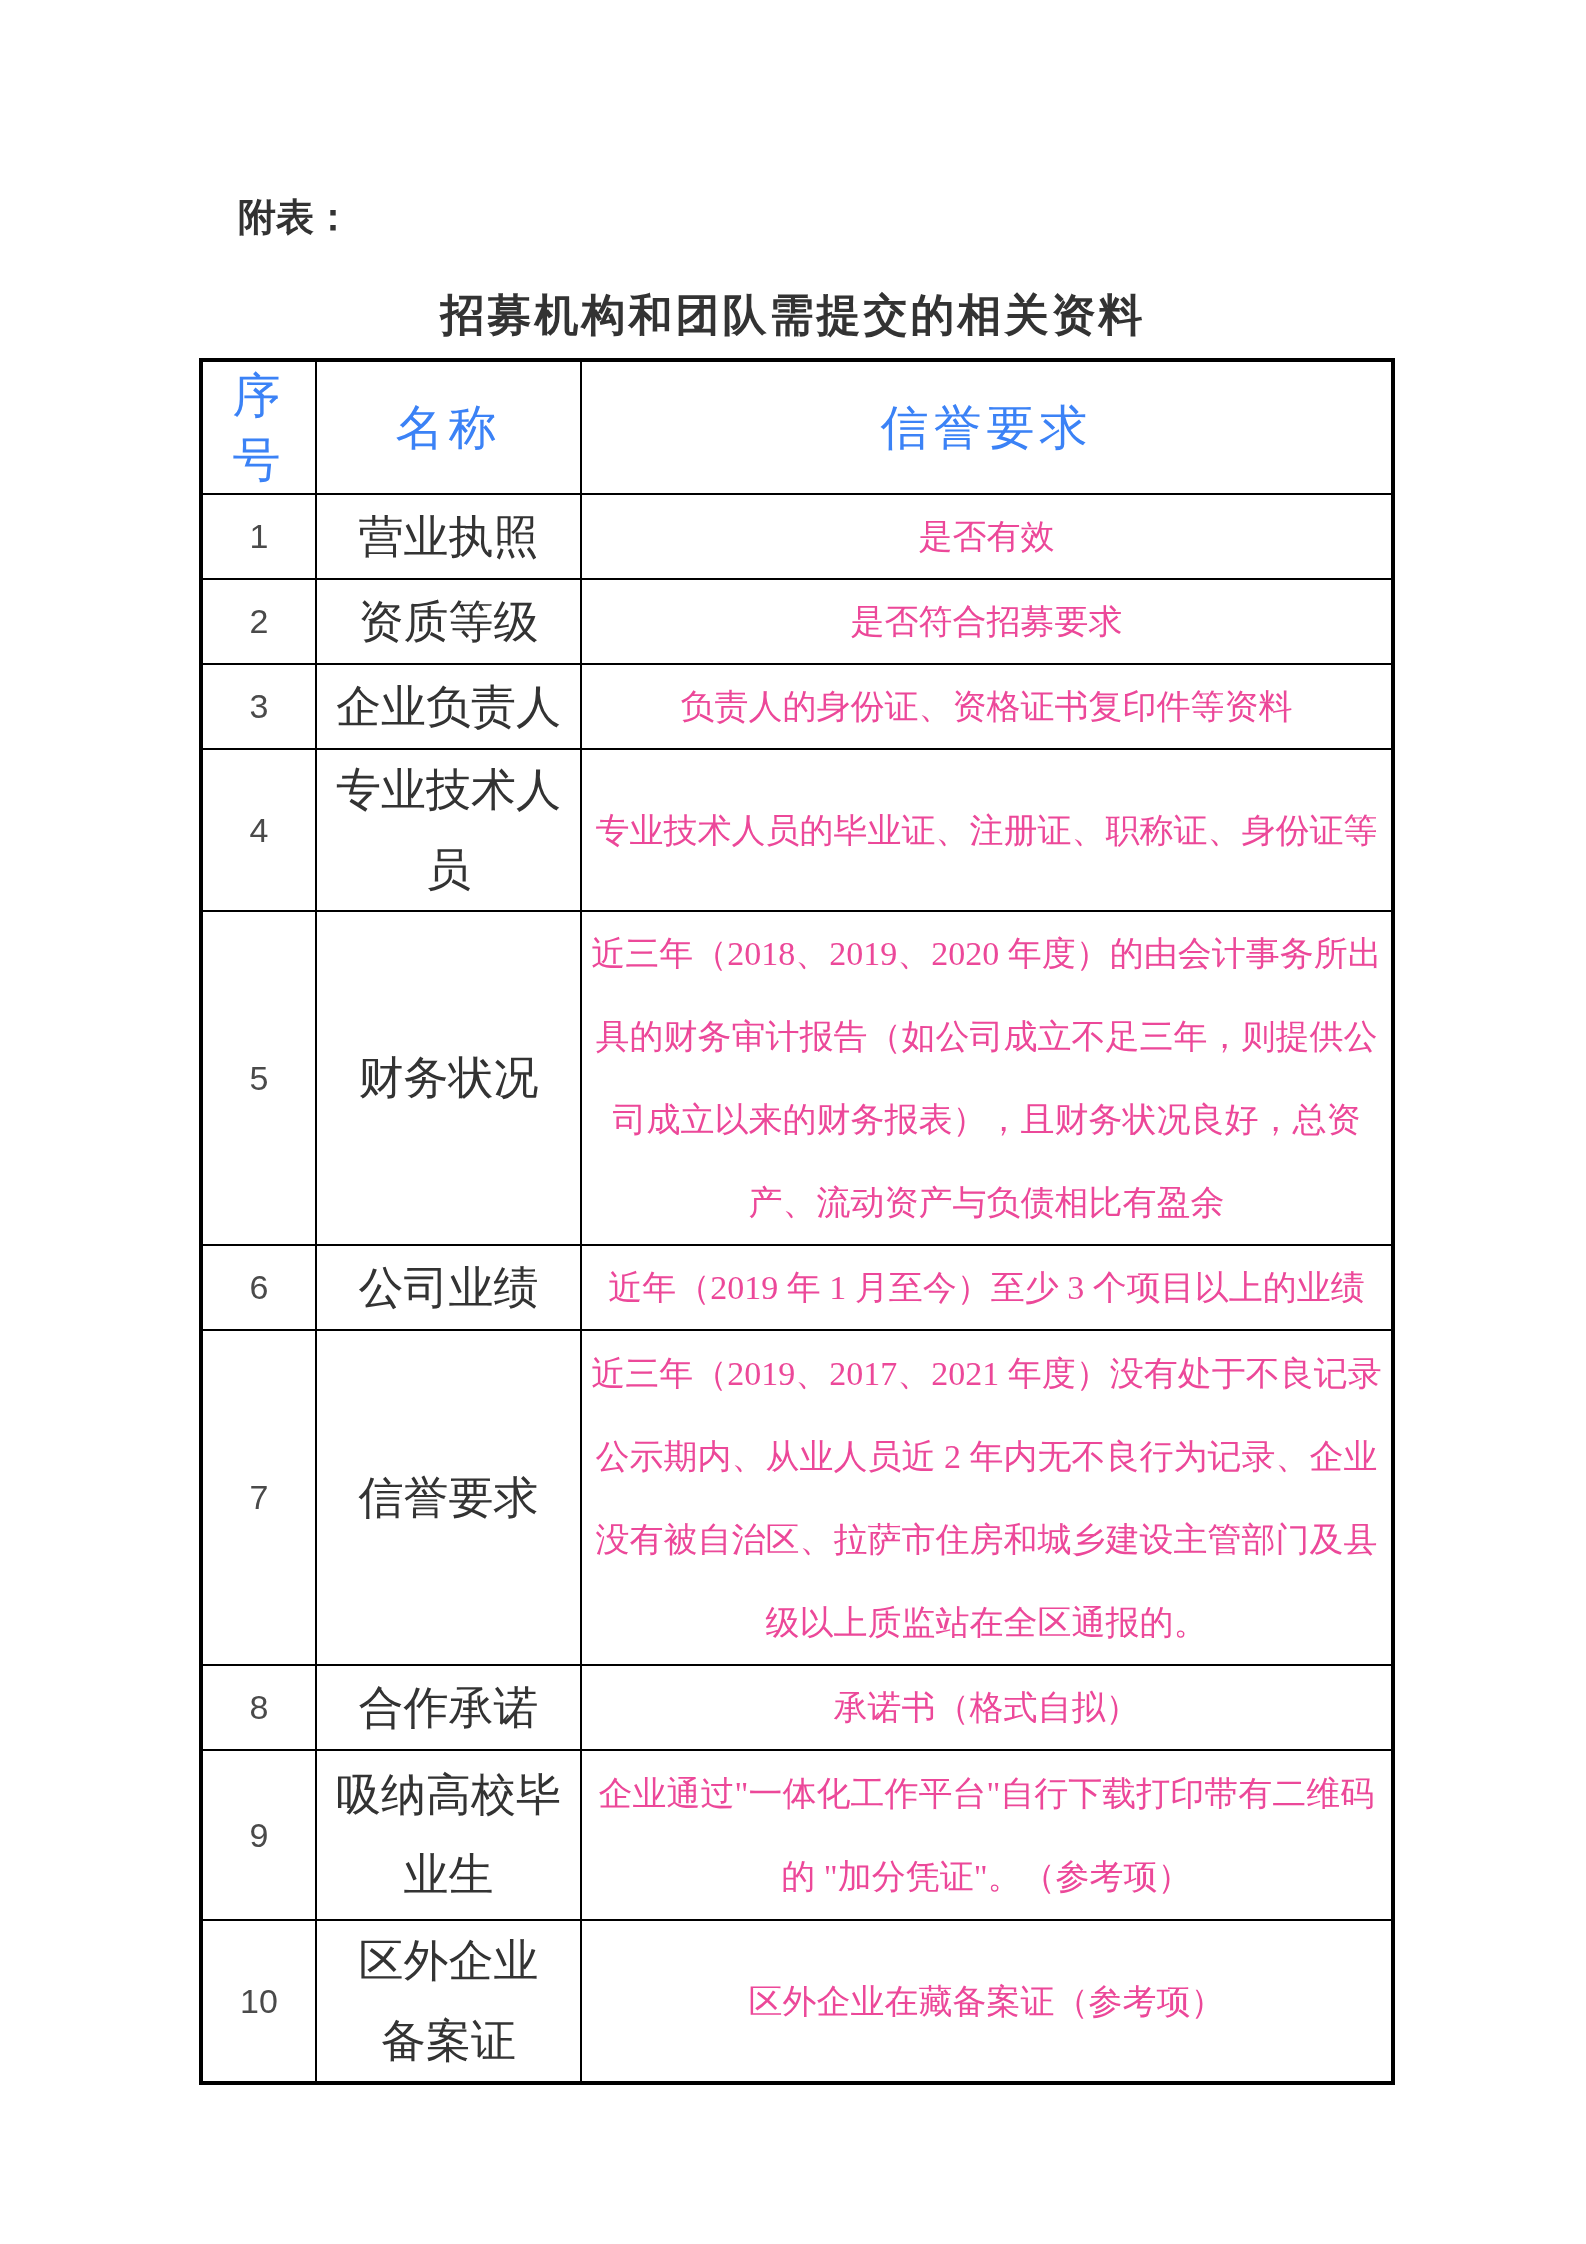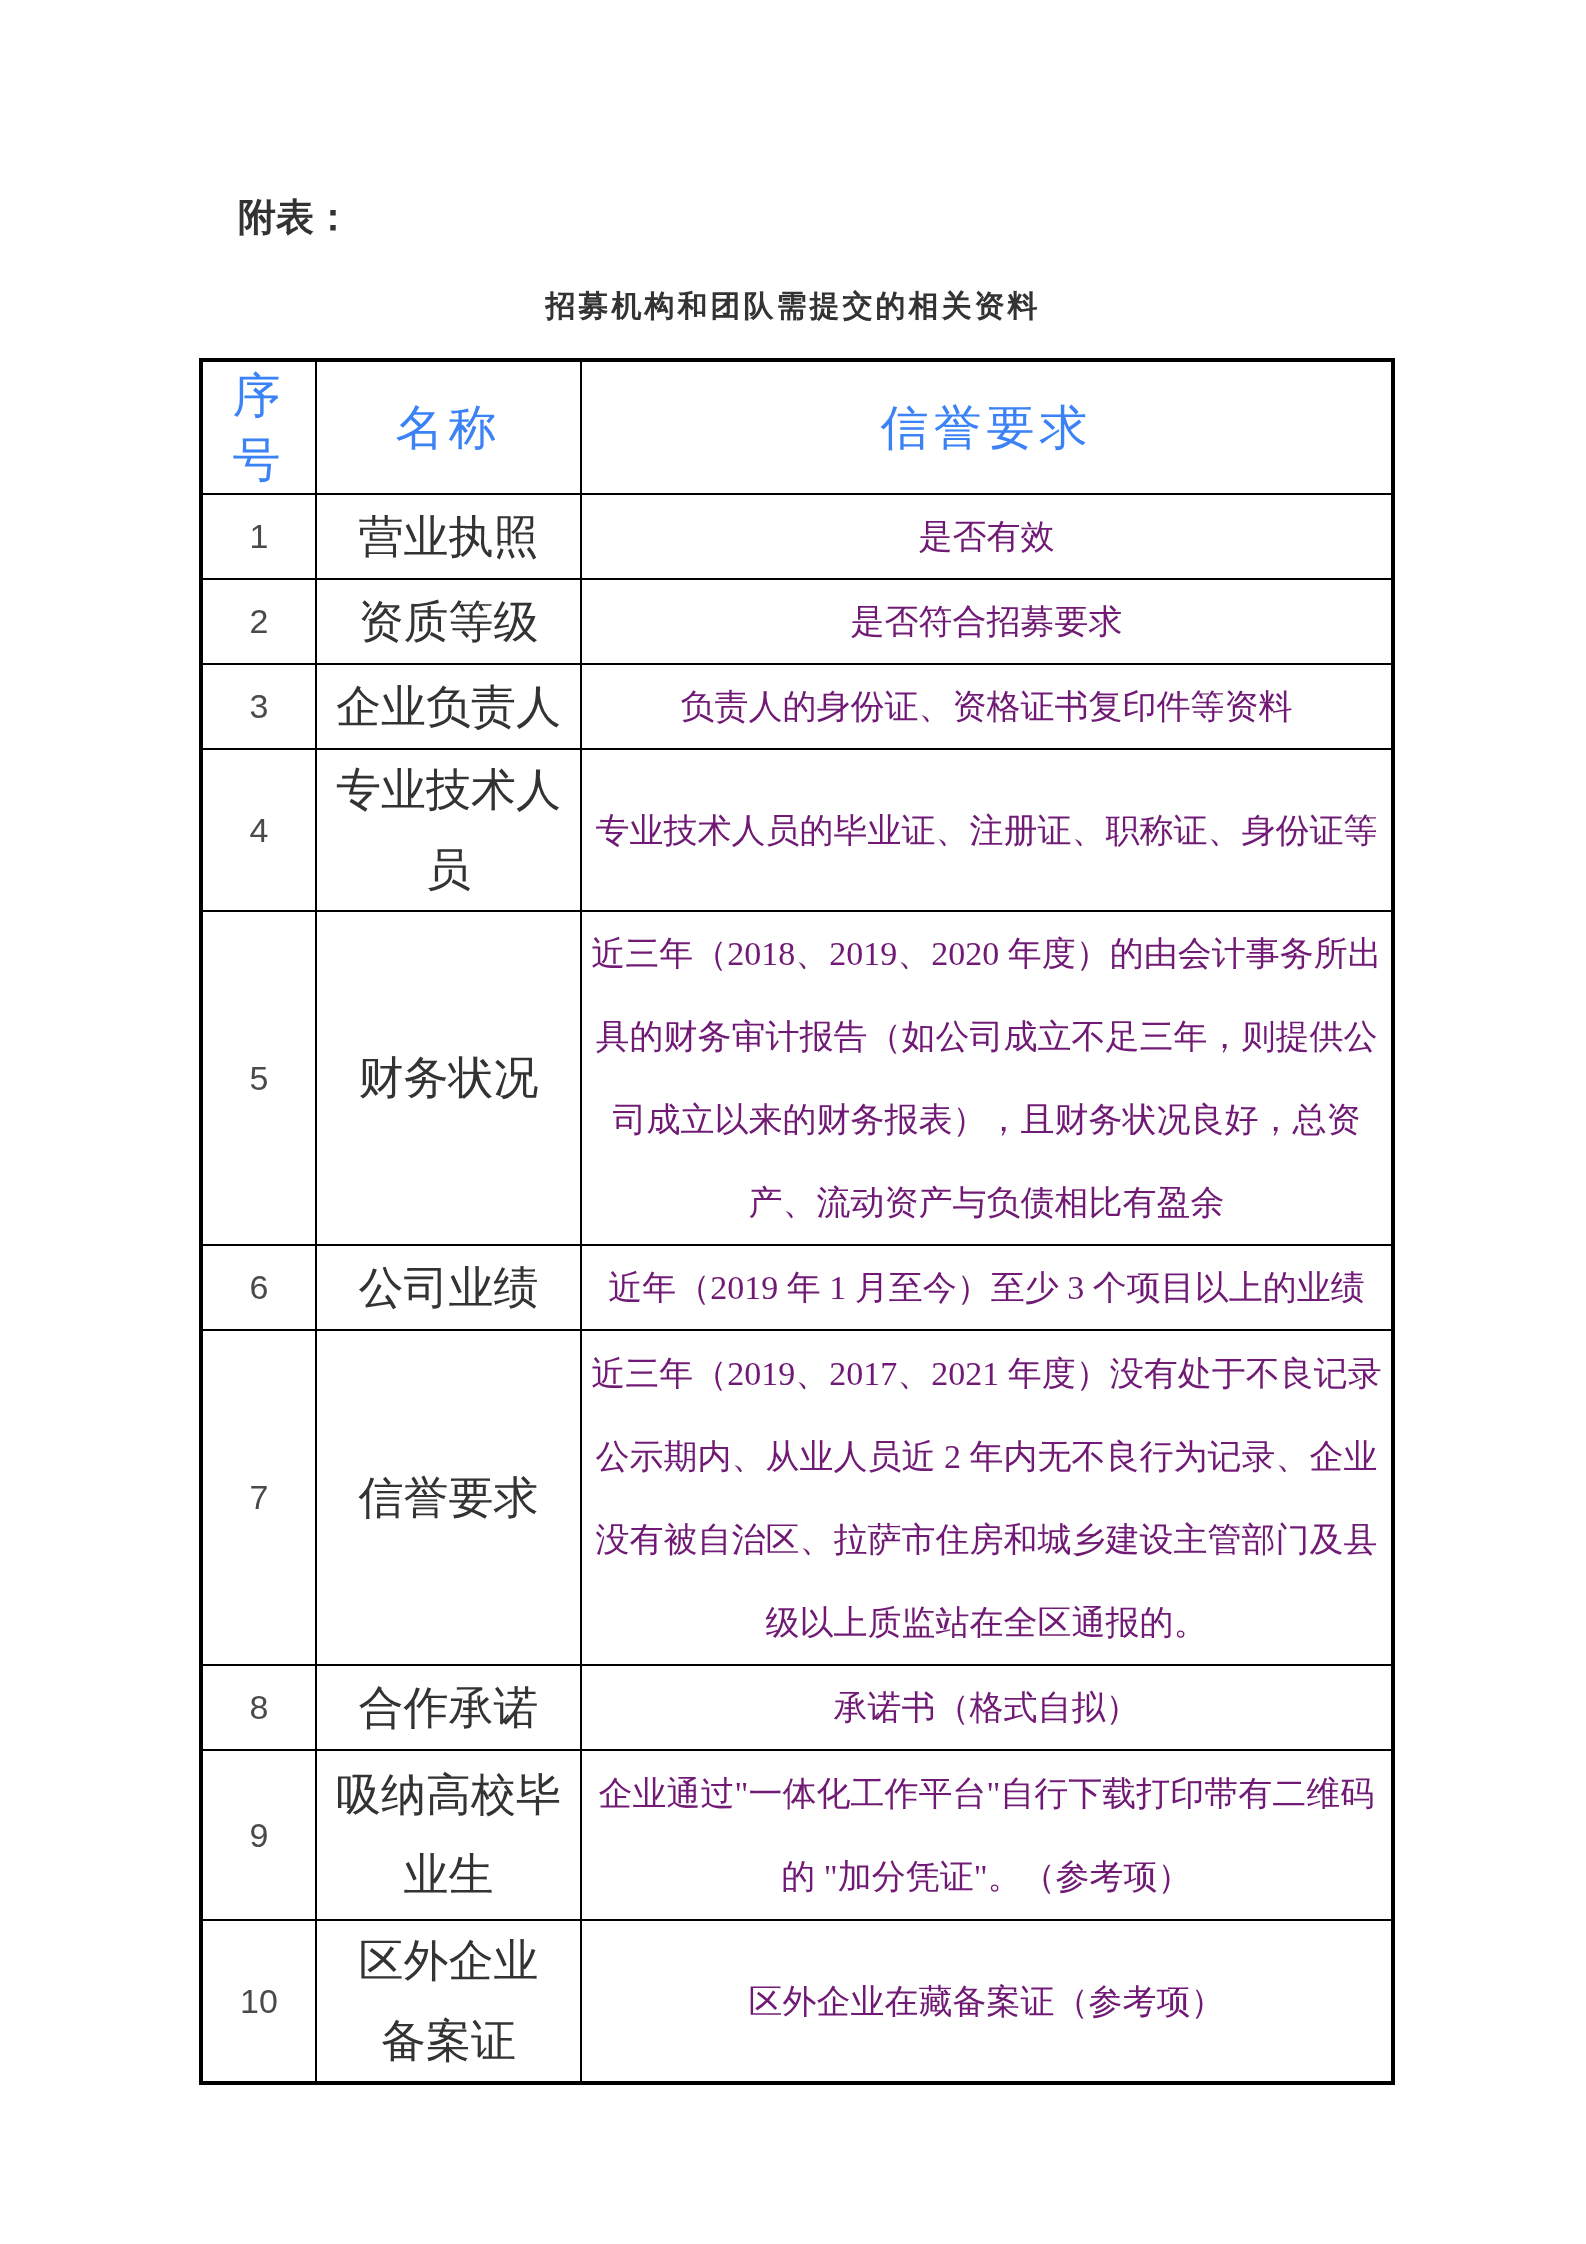--- a/index.html
+++ b/index.html
@@ -22,21 +22,21 @@
     font-size: 38px;
     font-weight: bold;
     color: #333333;
   }
   .doc-title {
     position: absolute;
     left: 0;
     top: 286px;
     width: 100%;
     text-align: center;
-    font-size: 30px;
+    font-size: 44px;
     font-weight: bold;
     letter-spacing: 3px;
     color: #333333;
   }
   table.doc-table {
     position: absolute;
     left: 199px;
     top: 358px;
     width: 1192px;
     border-collapse: collapse;
@@ -71,21 +71,21 @@
   }
   td.name-cell {
     font-size: 45px;
     line-height: 80px;
     white-space: pre-line;
     color: #333333;
   }
   td.content-cell {
     font-size: 34px;
     line-height: 83px;
-    color: #701a75;
+    color: #ec4899;
   }
 </style>
 </head>
 <body>
 
 <div class="sheet">
 
   <div class="attachment-label">附表：</div>
 
   <div class="doc-title">招募机构和团队需提交的相关资料</div>

